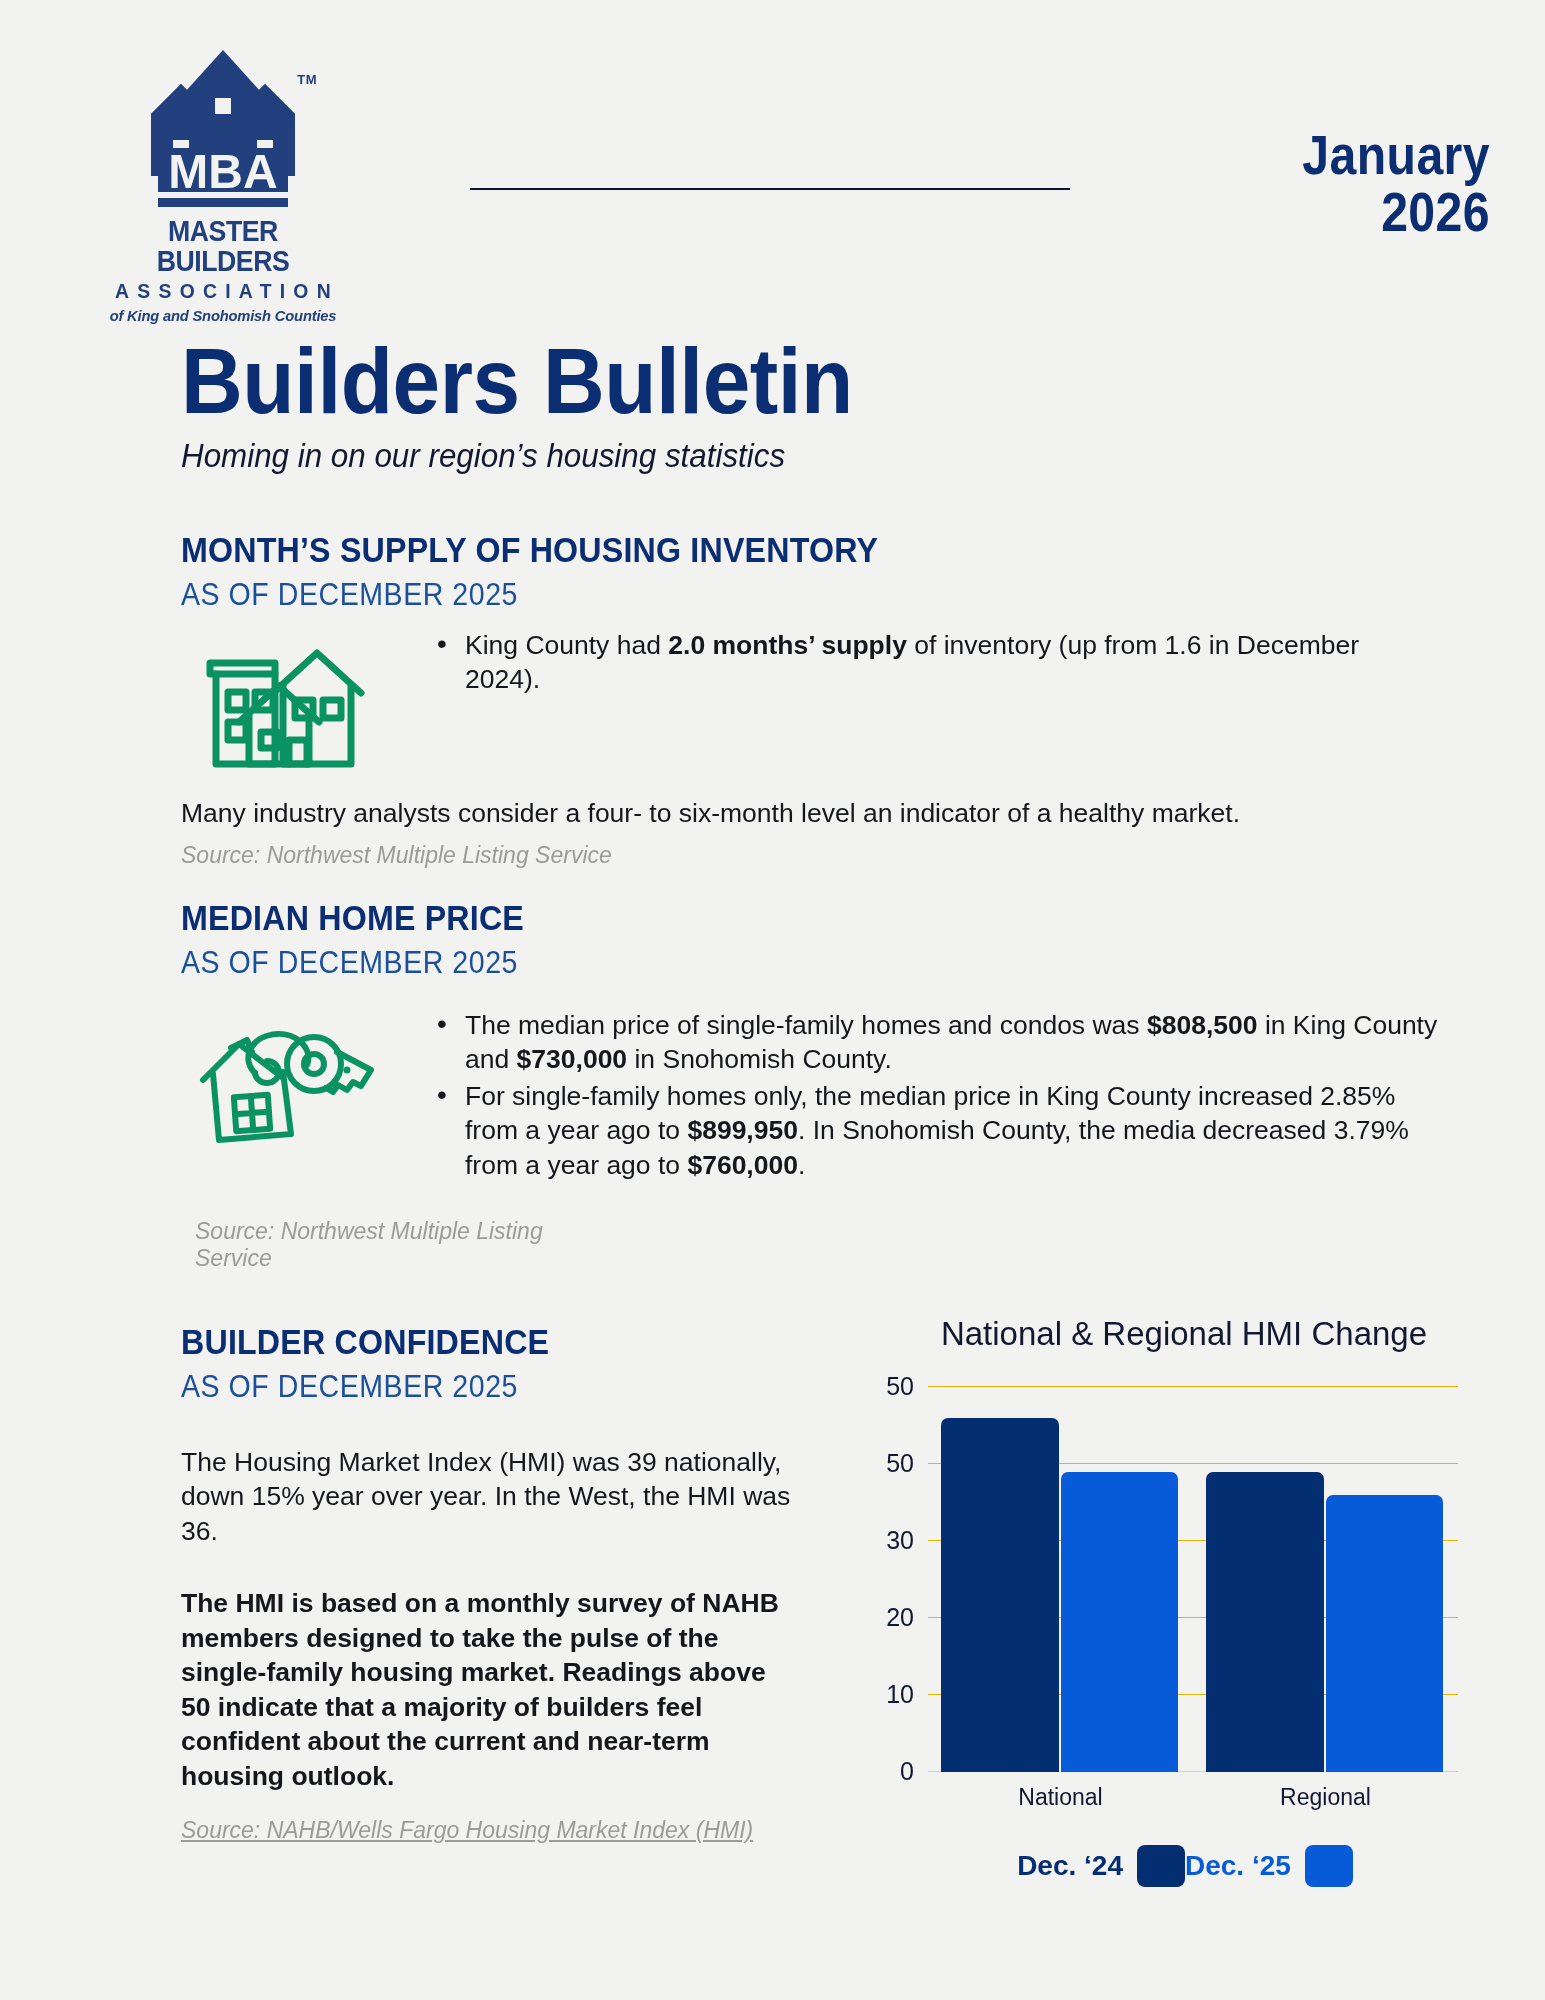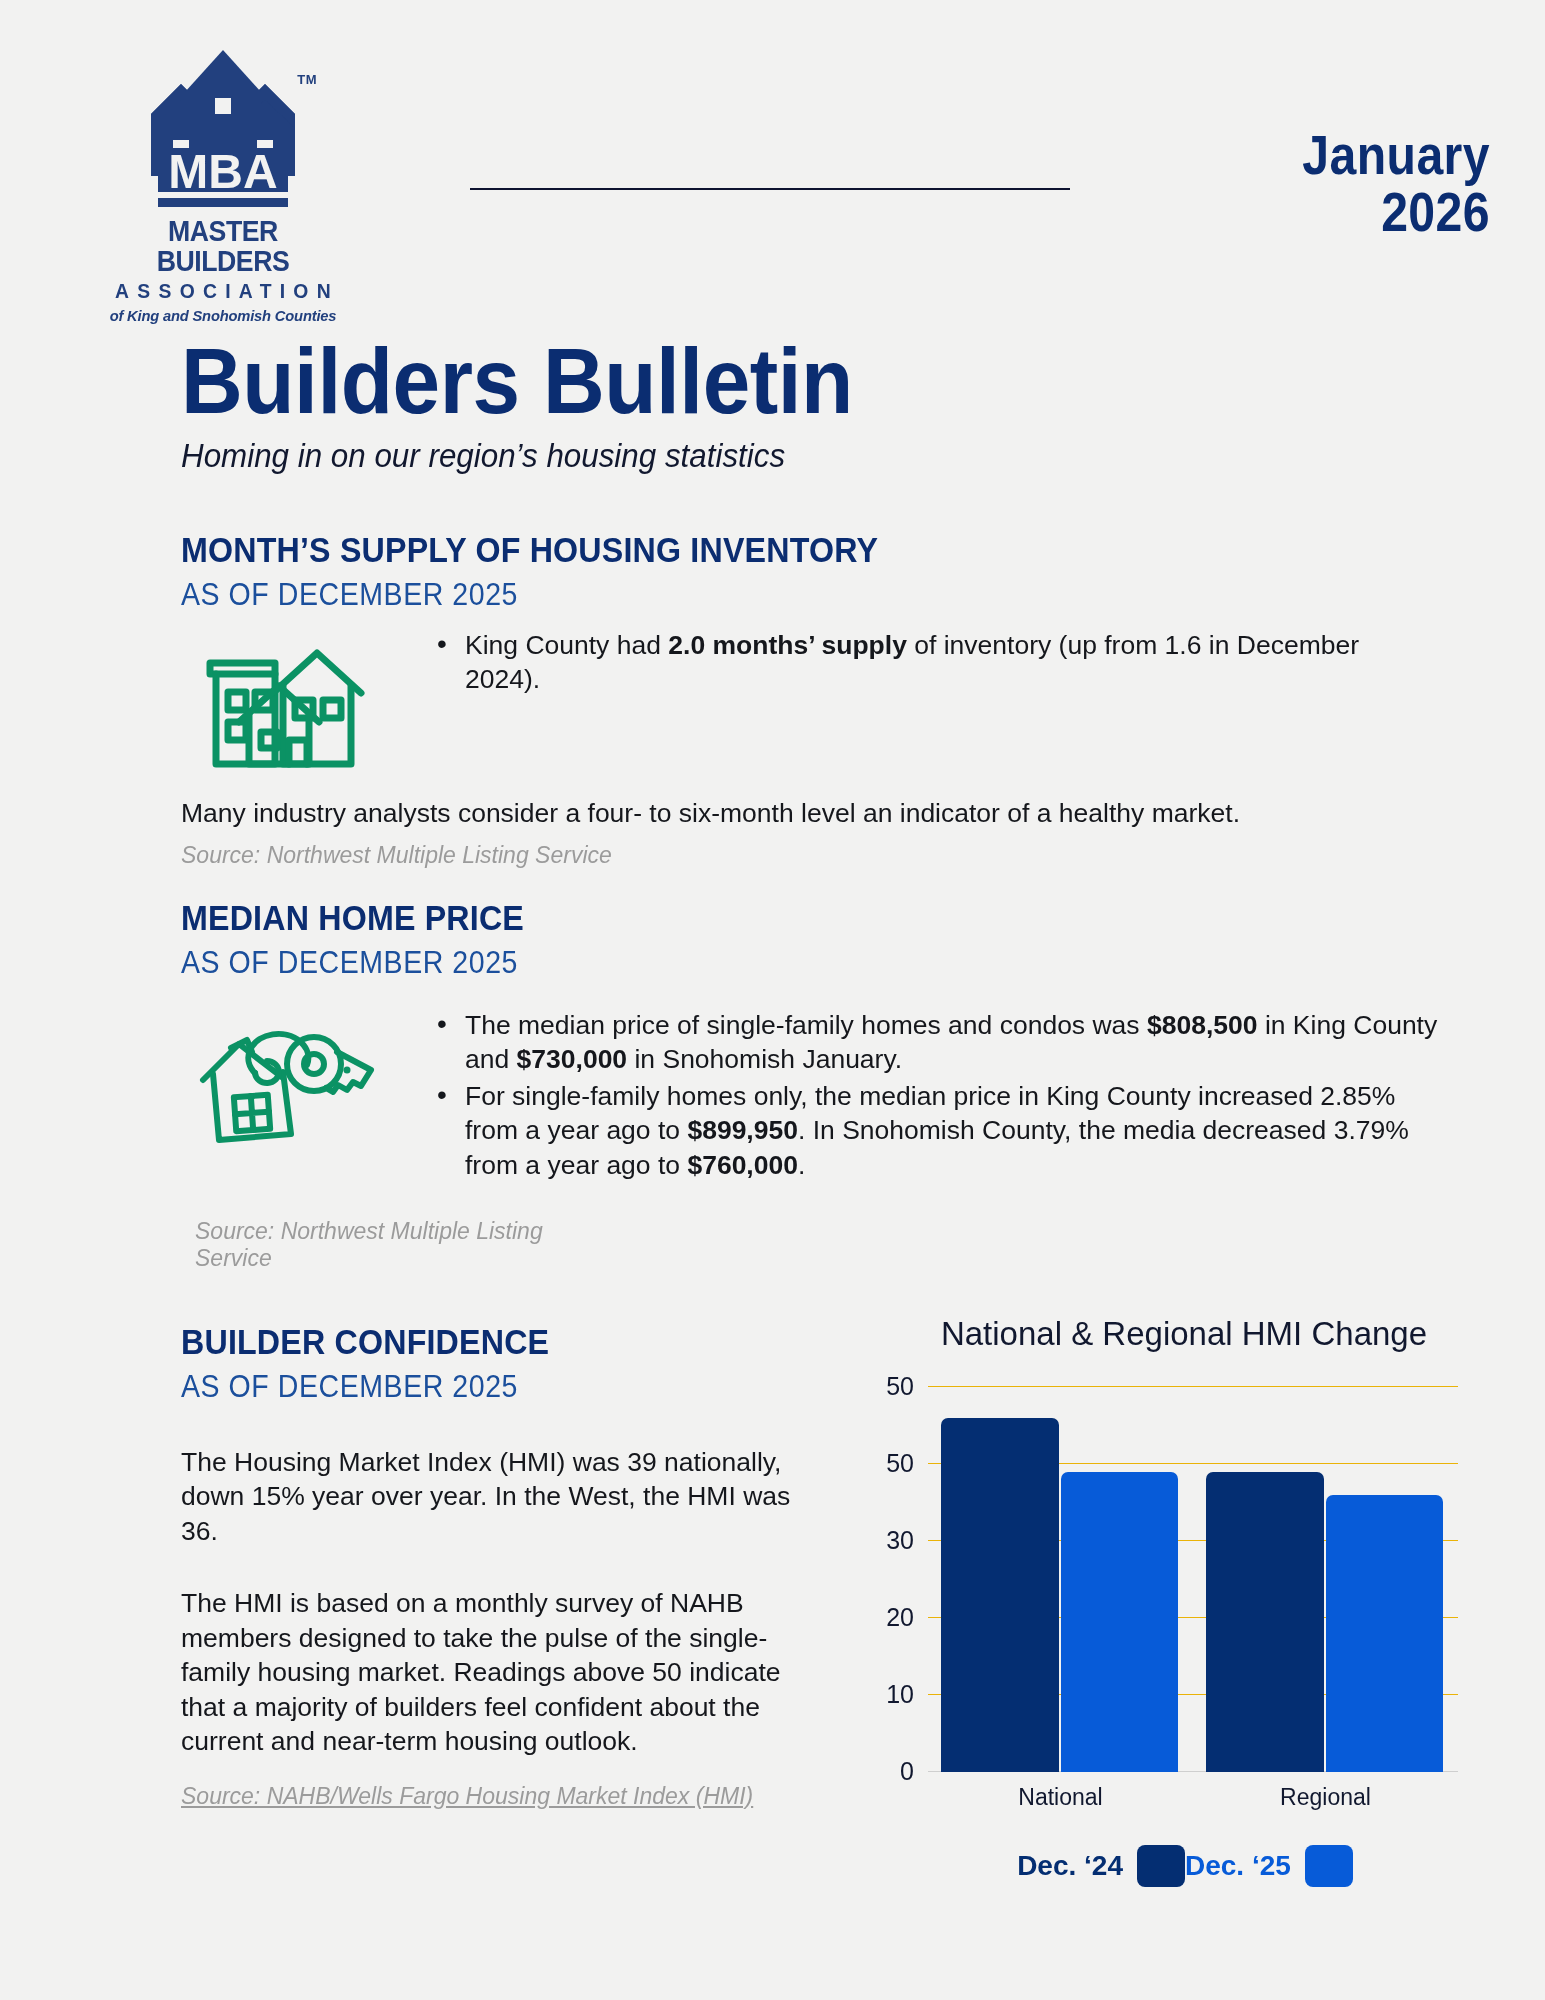--- a/index.html
+++ b/index.html
@@ -149,21 +149,21 @@
 
   
   #sec-price { position: absolute; left: 181px; top: 898px; }
   #sec-price .icon-wrap { position: absolute; left: 14px; top: 120px; }
   #sec-price .sec-body { position: absolute; left: 250px; top: 110px; width: 1010px; }
   #sec-price .src { position: absolute; left: 14px; top: 320px; }
 
   
   #sec-confidence { position: absolute; left: 181px; top: 1322px; width: 640px; }
   #sec-confidence .para { margin-top: 40px; width: 610px; }
-  #sec-confidence .para2 { margin-top: 38px; width: 620px; }
+  #sec-confidence .para2 { margin-top: 38px; width: 620px; font-weight: bold; }
   #sec-confidence .src { margin-top: 24px; }
 
   
   .chart-panel {
     position: absolute;
     left: 860px; top: 1315px;
     width: 620px; height: 610px;
   }
   .chart-title {
     text-align: center;
@@ -322,21 +322,21 @@
         <circle cx="119" cy="46" r="27"></circle>
         <circle cx="119" cy="46" r="10"></circle>
 
         <path d="M142 34 L176 52 L166 68 L158 64 L152 72 L143 67 L138 74 L131 70"></path>
         <circle cx="152" cy="52" r="3.5" fill="#0b9264" stroke="none"></circle>
       </svg>
     </div>
 
     <div class="sec-body body-text">
       <ul class="bullets">
-        <li><span>The median price of single-family homes and condos was </span><b>$808,500</b><span> in King County and </span><b>$730,000</b><span> in Snohomish January.</span></li>
+        <li><span>The median price of single-family homes and condos was </span><b>$808,500</b><span> in King County and </span><b>$730,000</b><span> in Snohomish County.</span></li>
         <li><span>For single-family homes only, the median price in King County increased 2.85% from a year ago to </span><b>$899,950</b><span>. In Snohomish County, the media decreased 3.79% from a year ago to </span><b>$760,000</b><span>.</span></li>
       </ul>
     </div>
 
     <div class="src source-note">Source: Northwest Multiple Listing Service</div>
   </div>
 
   <div id="sec-confidence">
     <div class="section-head">BUILDER CONFIDENCE</div>
     <div class="section-sub">AS OF DECEMBER 2025</div>

